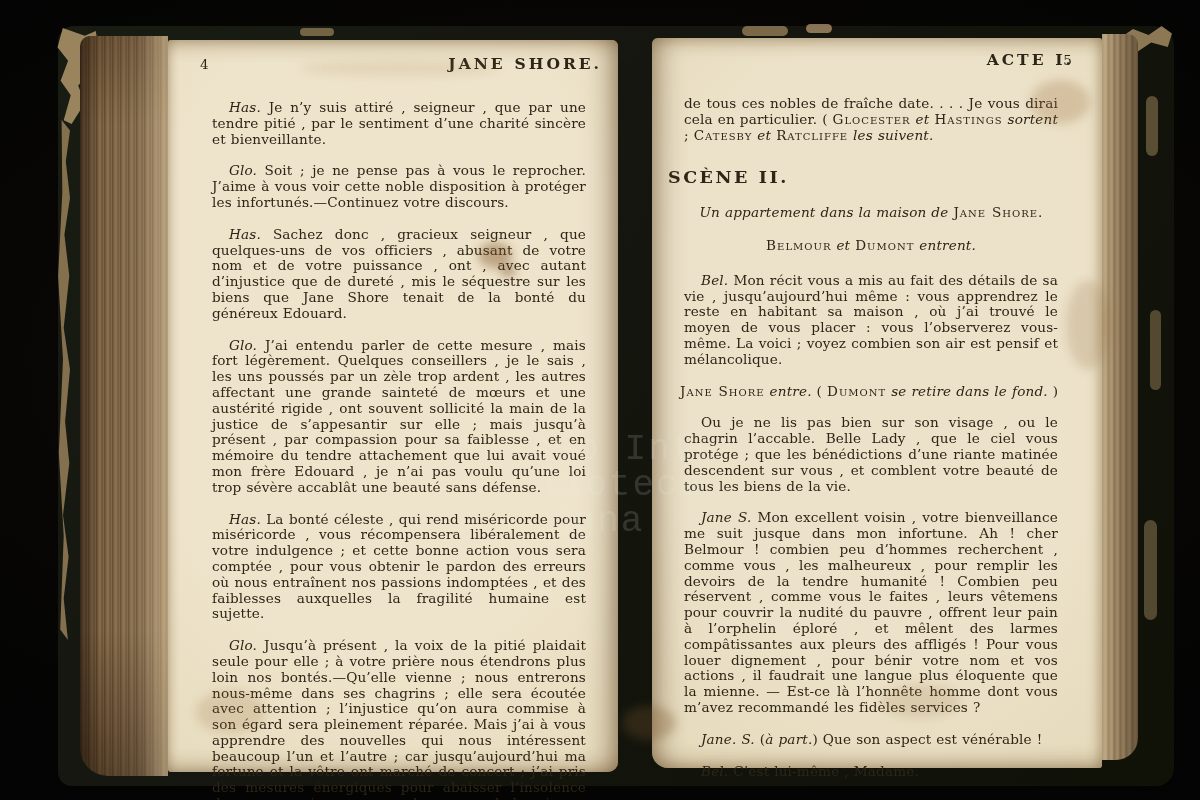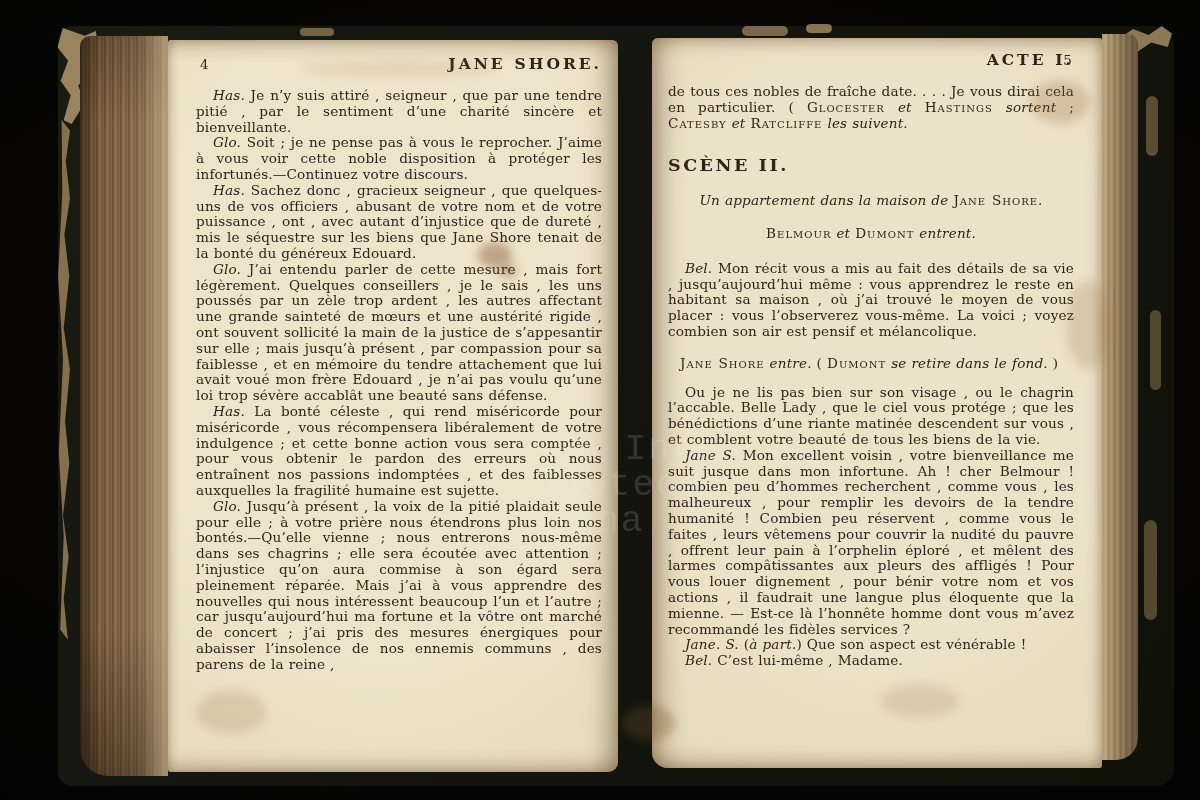--- a/index.html
+++ b/index.html
@@ -37,21 +37,21 @@
   .page-inner{position:relative;height:100%;box-sizing:border-box;font-size:13.6px;line-height:15.8px;
     text-align:justify;letter-spacing:.15px;word-spacing:.5px;}
   .page-left .page-inner{padding:16px 16px 0 28px;}
   .page-right .page-inner{padding:14px 28px 0 16px;}
   .hdr{position:relative;height:28px;margin-bottom:4px;}
   .hdr .ttl{display:block;text-align:right;font-weight:700;font-size:15.5px;letter-spacing:3px;}
   .hdr .pn{position:absolute;top:1px;font-size:13.5px;}
   .pn-left{left:4px;}
   .pn-right{right:2px;}
   
-  .blk{margin:0;}
+  .blk{margin:16px;}
   .ind{text-indent:17px;}
   .s-i{font-style:italic;}
   .s-sc{font-variant-caps:small-caps;letter-spacing:1px;}
   .blk-h{text-align:left;text-indent:0;font-weight:700;font-size:17.5px;letter-spacing:2.5px;margin:27px 0 19px;}
   .blk-center-i{text-align:center;text-indent:0;margin:0 0 17px;}
   .blk-center{text-align:center;text-indent:0;margin:0 0 19px;}
   .blk-stage{text-indent:0;margin:16px 12px 13px;}
   
   .stain{position:absolute;border-radius:50%;filter:blur(5px);pointer-events:none;}
   .st1{left:478px;top:242px;width:34px;height:26px;background:rgba(124,78,34,.42);}

